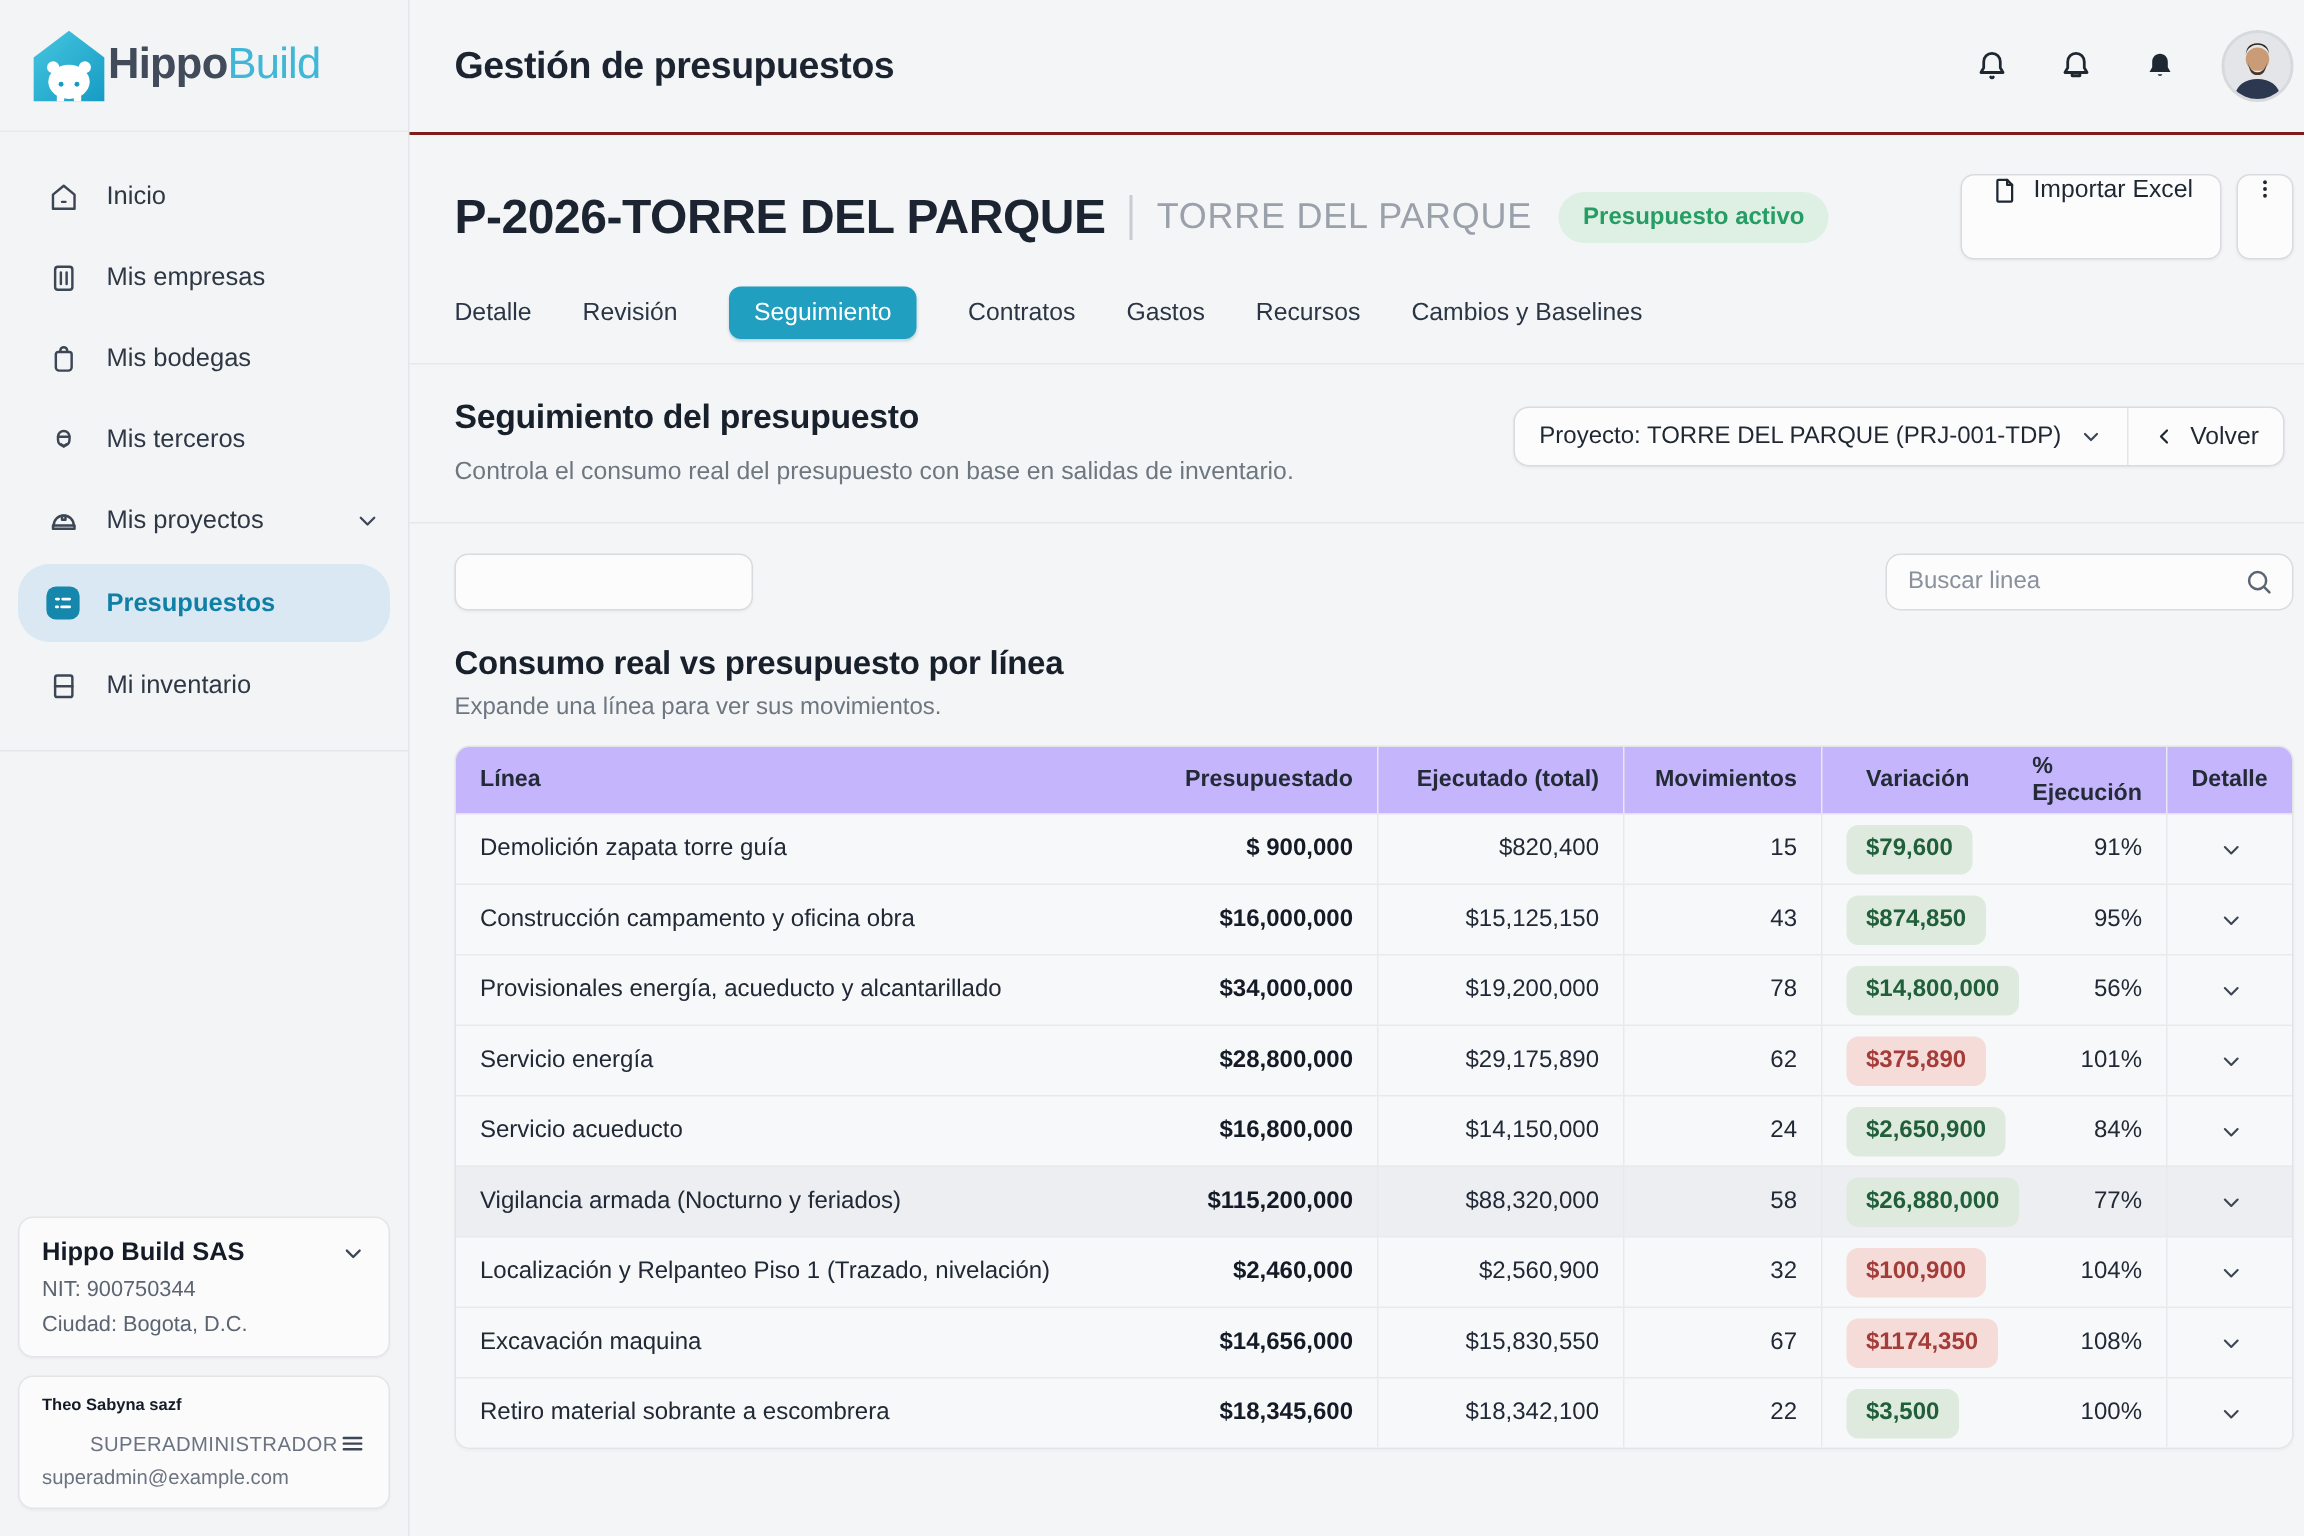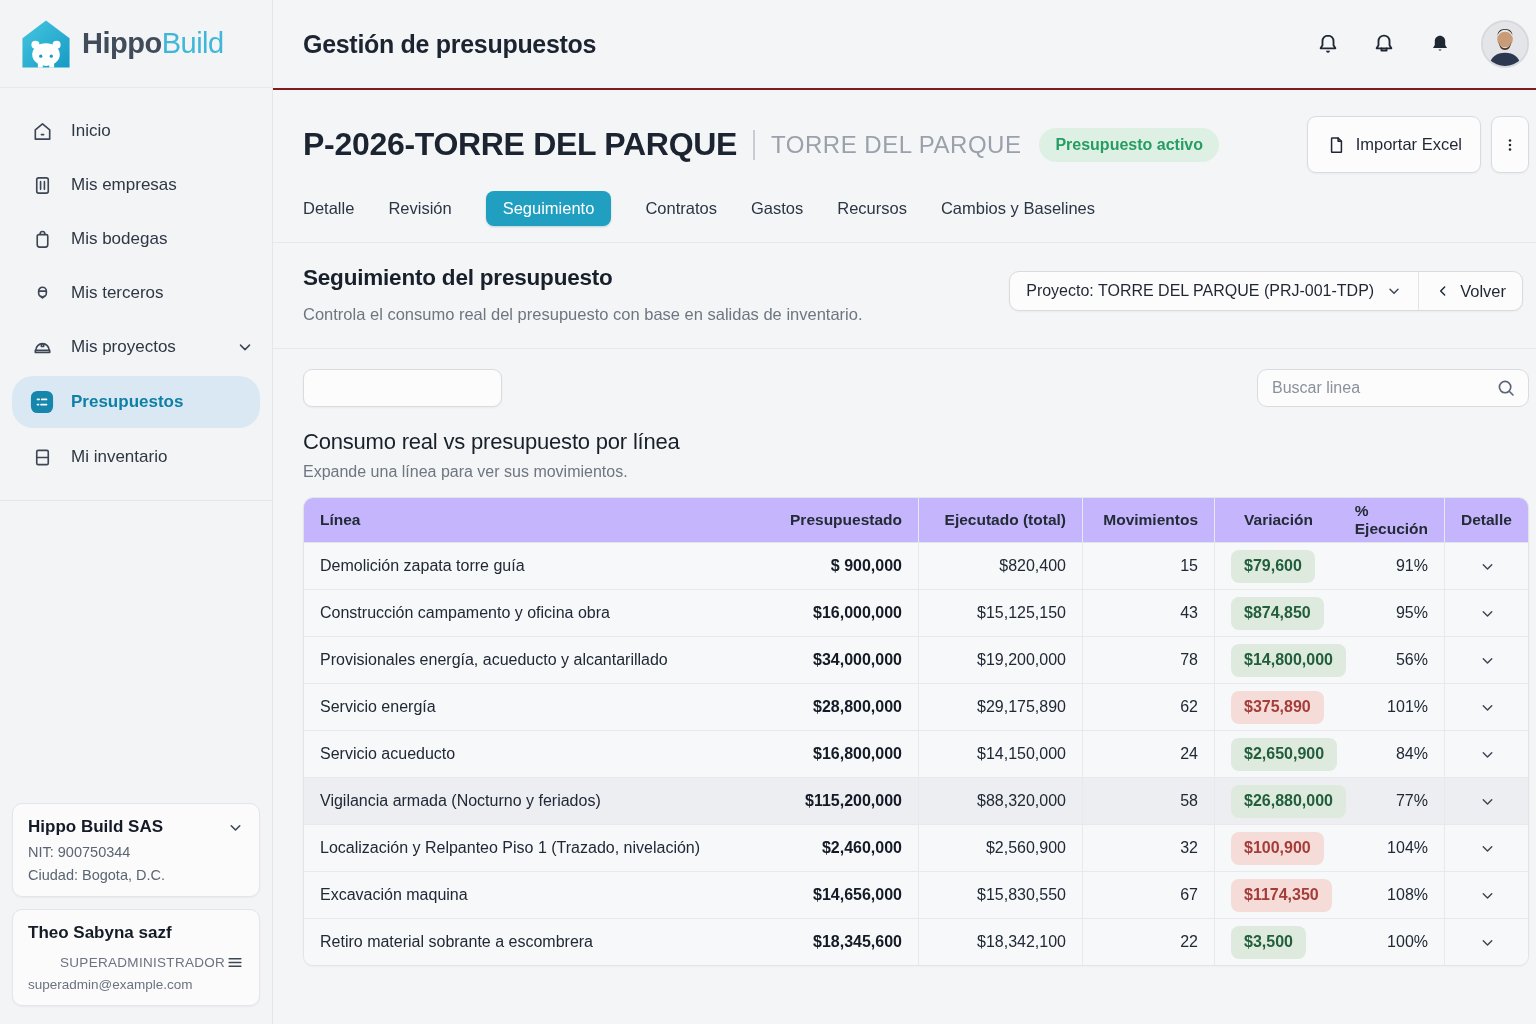--- a/index.html
+++ b/index.html
@@ -2,54 +2,54 @@
 <html><head>
 <meta charset="utf-8">
 <style>
   * { margin:0; padding:0; box-sizing:border-box; }
   html,body { width:1536px; height:1024px; overflow:hidden; }
   body { font-family:"Liberation Sans","DejaVu Sans",sans-serif; background:#f4f5f7; color:#1f2733; }
   .app { display:flex; width:1536px; height:1024px; }
 
   
   .sidebar { width:273px; height:100%; background:#f3f4f6; border-right:1px solid #e4e6e9; display:flex; flex-direction:column; }
-  .logo-row { height:88px; display:flex; align-items:center; gap:10px; padding:0 20px; border-bottom:1px solid #e7e9ec; }
+  .logo-row { height:88px; display:flex; align-items:center; padding:0 20px; border-bottom:1px solid #e7e9ec; }
   .logo-text { font-size:29px; font-weight:700; color:#414b5a; letter-spacing:-0.5px; }
   .logo-text .b2 { color:#41b7d8; font-weight:500; }
   .nav { padding:16px 0 0 0; }
   .nav-item { display:flex; align-items:center; gap:17px; height:54px; padding:0 18px 0 30px; font-size:17px; color:#2e3744; cursor:pointer; }
   .nav-item .icon { width:24px; height:24px; display:flex; align-items:center; justify-content:center; }
   .nav-item .chev-right { margin-left:auto; }
   .nav-item.active { background:#d9e8f2; border-radius:21px; margin:2px 12px; height:52px; padding-left:18px; color:#0f7fa6; font-weight:700; }
   .nav-divider { height:1px; background:#e4e6e9; margin:16px 0 0 0; }
   .sidebar-bottom { margin-top:auto; padding:12px 12px 18px 12px; display:flex; flex-direction:column; gap:12px; }
   .card { background:#fbfbfc; border:1px solid #e3e5e8; border-radius:10px; padding:13px 15px; box-shadow:0 1px 2px rgba(20,30,40,.04); }
   .cc-head { display:flex; align-items:center; justify-content:space-between; }
   .cc-title { font-size:17px; font-weight:700; color:#141b26; }
   .cc-line { font-size:14.5px; color:#5b6572; margin-top:7px; }
-  .uc-name { font-size:17px; font-weight:700; color:#141b26; }
+  .uc-name { font-size:11px; font-weight:700; color:#141b26; }
   .uc-mid { display:flex; align-items:center; justify-content:space-between; margin-top:9px;margin-left:32px; }
   .uc-role { font-size:13.5px; color:#6b7280; letter-spacing:.3px; }
   .uc-email { font-size:13.5px; color:#6b7280; margin-top:5px; }
 
   
   .main { flex:1; display:flex; flex-direction:column; }
   .topbar { height:90px; display:flex; align-items:center; padding:0 30px; border-bottom:2px solid #7f1d1d; }
   .topbar h1 { font-size:25px; font-weight:700; color:#1b2430; letter-spacing:-0.3px; }
   .topbar-right { margin-left:auto; display:flex; align-items:center; gap:26px; }
   .icon-btn { background:none; border:none; cursor:pointer; width:30px; height:30px; display:flex; align-items:center; justify-content:center; }
   .avatar { width:48px; height:48px; border-radius:50%; overflow:hidden; border:2px solid #d7d9dd; cursor:pointer; background:#e3e5e8; }
 
   .page-head { display:flex; align-items:center; padding:26px 30px 8px 30px; }
   .ph-code { font-size:32px; font-weight:800; color:#1b2430; letter-spacing:-0.3px; }
   .ph-sep { width:2px; height:30px; background:#c9ccd2; margin:0 16px; }
   .ph-sub { font-size:24px; color:#9aa1ab; letter-spacing:0.5px; }
   .badge { margin-left:18px; background:#def0e3; color:#259d64; font-size:16px; font-weight:700; padding:8px 16px; border-radius:999px; }
   .ph-right { margin-left:auto; display:flex; align-items:center; gap:10px; }
-  .btn { display:flex; align-items:center; gap:10px; background:#fcfcfd; border:1px solid #d9dbdf; border-radius:9px; font-size:16.5px; color:#1f2733; padding:0 18px; height:57px; cursor:pointer; box-shadow:0 1px 2px rgba(20,30,40,.05); }
+  .btn { display:flex; align-items:flex-start; gap:10px; background:#fcfcfd; border:1px solid #d9dbdf; border-radius:9px; font-size:16.5px; color:#1f2733; padding:0 18px; height:57px; cursor:pointer; box-shadow:0 1px 2px rgba(20,30,40,.05); }
   .btn.square { width:38px; padding:0; justify-content:center; }
 
   .tabs { display:flex; align-items:center; gap:34px; padding:10px 30px 16px 30px; border-bottom:1px solid #e6e8ea; }
   .tab { font-size:16.5px; color:#2b3644; background:none; border:none; cursor:pointer; padding:8px 0; font-family:inherit; }
   .tab.active { background:#219fc0; color:#fff; border-radius:8px; padding:8px 17px; font-weight:500; box-shadow:0 1px 2px rgba(20,110,140,.25); }
 
   .section-head { display:flex; align-items:flex-start; padding:22px 36px 24px 30px; border-bottom:1px solid #e6e8ea; }
   .sh-title { font-size:22.5px; font-weight:700; color:#18202b; letter-spacing:-0.2px; }
   .sh-desc { font-size:16.5px; color:#6e7680; margin-top:14px; }
   .sh-right { margin-left:auto; display:flex; align-items:stretch; background:#fcfcfd; border:1px solid #d9dbdf; border-radius:10px; box-shadow:0 1px 2px rgba(20,30,40,.05); height:40px; margin-top:6px; }
@@ -59,21 +59,21 @@
   .content { padding:20px 30px 0 30px; }
   .view-row { display:flex; align-items:center; }
   .seg-group { display:flex; background:#fcfcfd; border:1px solid #d9dbdf; border-radius:9px; height:38px; overflow:hidden; box-shadow:0 1px 2px rgba(20,30,40,.05); }
   .seg { border:none; background:none; font-size:16px; padding:0 16px; cursor:pointer; color:#1f2733; font-family:inherit;margin-top:36px; }
   .seg.active { background:#219fc0; color:#fff; border-radius:8px; }
   .search-wrap { margin-left:auto; position:relative; }
   .search-input { width:272px; height:38px; border:1px solid #d9dbdf; border-radius:10px; background:#fcfcfd; padding:0 42px 0 14px; font-size:16px; color:#1f2733; font-family:inherit; }
   .search-input::placeholder { color:#8a919b; }
   .search-icon { position:absolute; right:12px; top:8px; }
 
-  .tbl-title { font-size:22px; font-weight:400; color:#18202b; margin-top:22px; letter-spacing:-0.2px; }
+  .tbl-title { font-size:22px; font-weight:700; color:#18202b; margin-top:22px; letter-spacing:-0.2px; }
   .tbl-sub { font-size:16px; color:#6e7680; margin-top:8px; }
 
   .table { margin-top:16px; width:1226px; border:1px solid #e2e4e8; border-radius:10px; overflow:hidden; background:#f7f8f9; box-shadow:0 1px 2px rgba(20,30,40,.03); }
   .thead, .tr { display:grid; grid-template-columns:440px 174px 164px 132px 128px 102px 86px; }
   .thead { background:#c4b5fd; border-bottom:1px solid #e2e4e8; }
   .th { font-size:15.5px; font-weight:700; color:#232b36; height:44px; display:flex; align-items:center; padding:0 16px; }
   .td { font-size:16px; height:46px; display:flex; align-items:center; padding:0 16px; color:#212936; }
   .r { justify-content:flex-end; }
   .c { justify-content:center; }
   .bl { border-left:1px solid #e7e9ec; }

